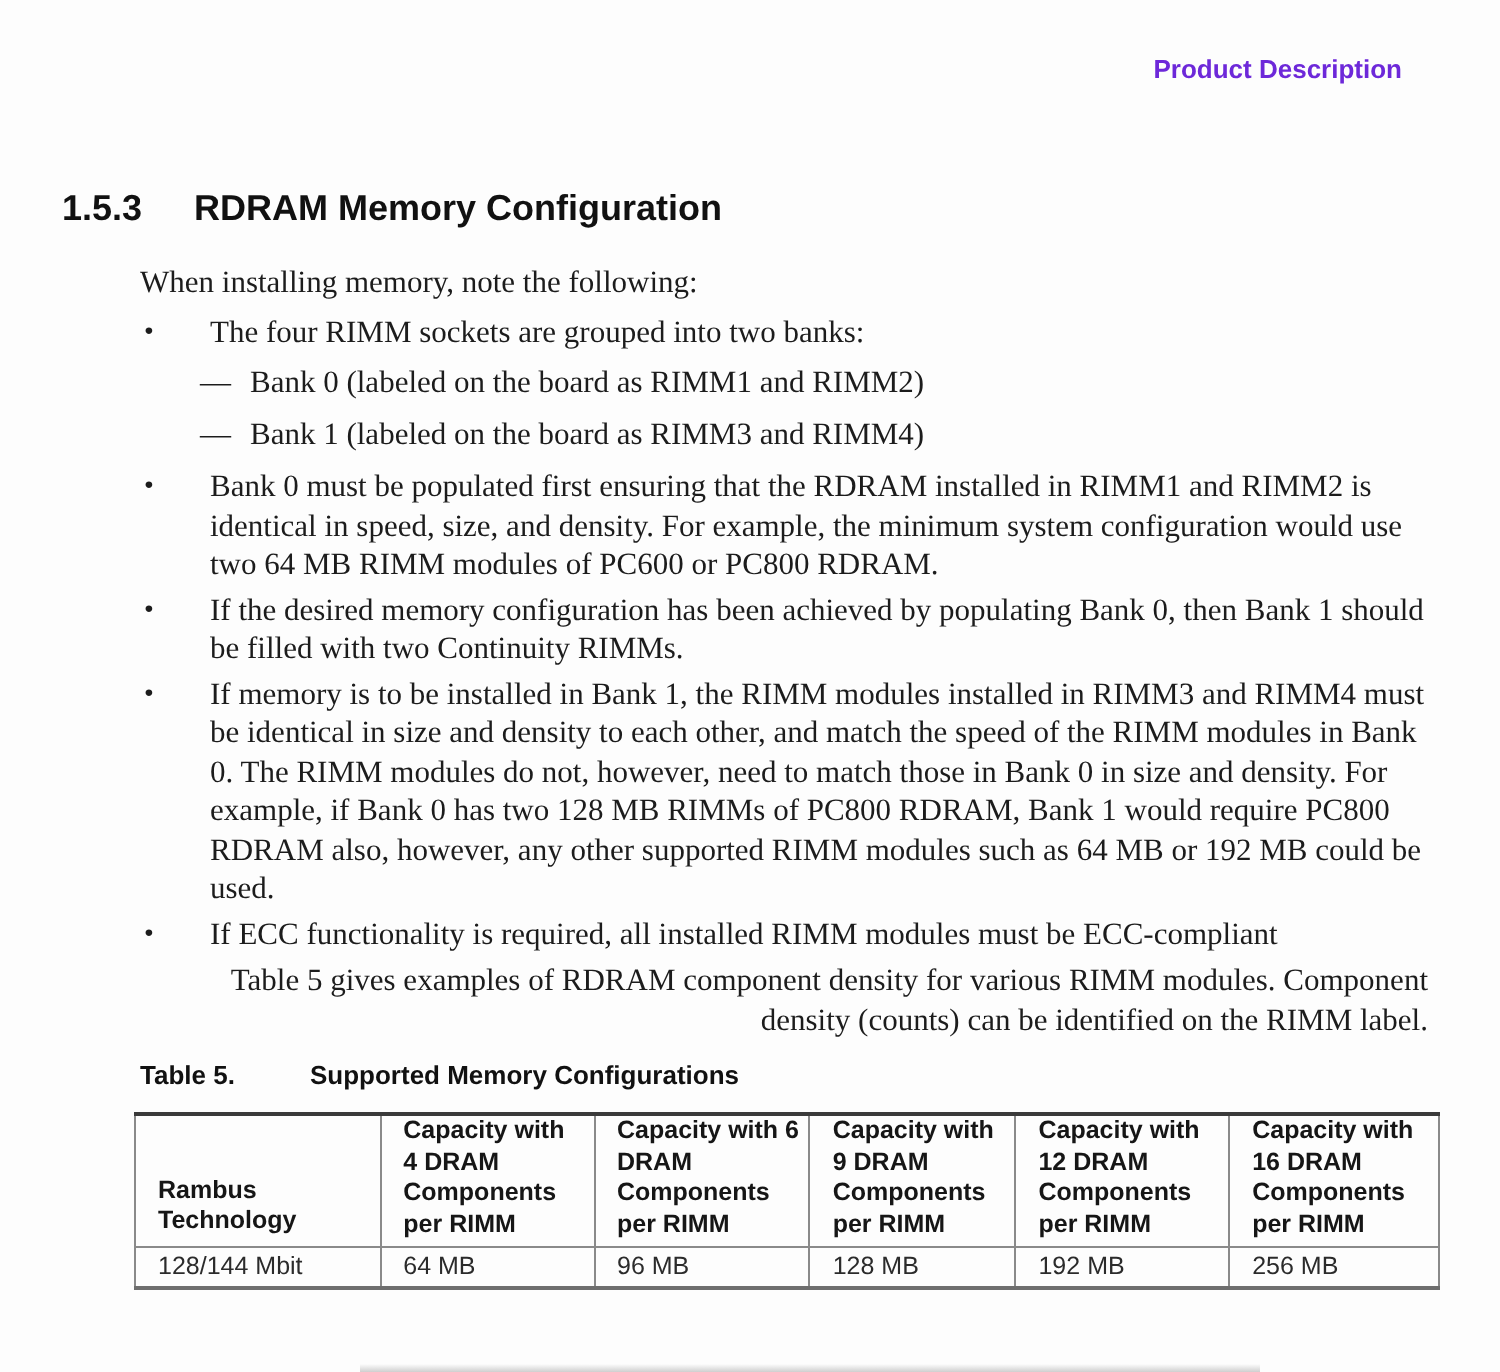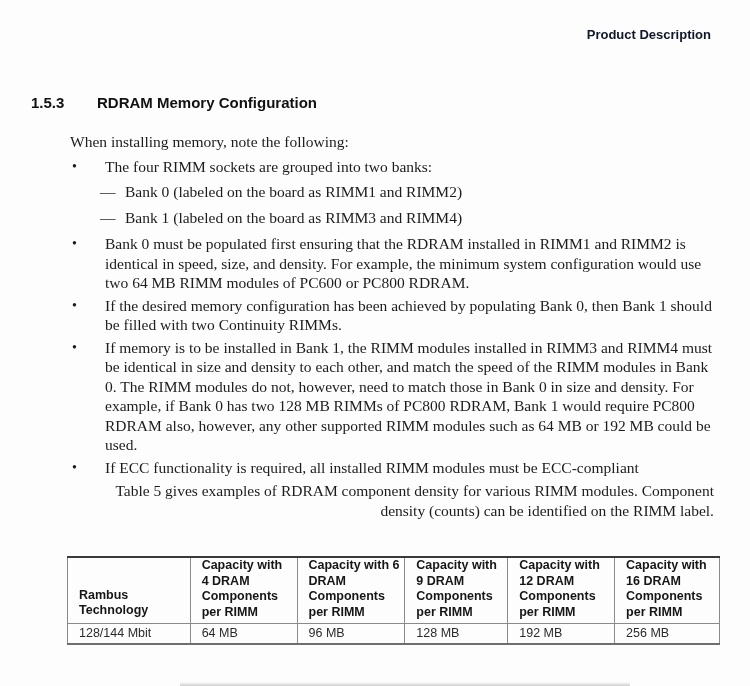--- a/index.html
+++ b/index.html
@@ -6,28 +6,28 @@
   html,body { background:#e9e9e9; }
   .page {
     position:relative;
     width:750px; height:686px;
     background:#fdfdfd;
     font-family:"Liberation Serif", serif;
     color:#1c1c1c;
     overflow:hidden;
   }
   .running-header {
-    position:absolute; top:27px; right:39px;
+    position:absolute; top:27px; right:49px;
     font-family:"Liberation Sans", sans-serif;
-    font-weight:bold; font-size:13px; color:#0f172a;
+    font-weight:bold; font-size:13px; color:#6d28d9;
   }
   .section-heading {
     position:absolute; top:94px; left:31px;
     font-family:"Liberation Sans", sans-serif;
-    font-weight:bold; font-size:15px; color:#111;
+    font-weight:bold; font-size:18px; color:#111;
     display:flex;
   }
   .sec-num { width:66px; }
   .content {
     position:absolute; top:132px; left:70px; width:644px;
     font-size:15.5px; line-height:19.5px;
   }
   .intro { margin-bottom:5px; }
   .bullet { display:flex; margin-bottom:3px; }
   .bullet.has-sub { margin-bottom:6px; }
@@ -115,20 +115,23 @@
       <span class="btext">If memory is to be installed in Bank 1, the RIMM modules installed in RIMM3 and RIMM4 must be identical in size and density to each other, and match the speed of the RIMM modules in Bank 0.  The RIMM modules do not, however, need to match those in Bank 0 in size and density.  For example, if Bank 0 has two 128 MB RIMMs of PC800 RDRAM, Bank 1 would require PC800 RDRAM also, however, any other supported RIMM modules such as 64 MB or 192 MB could be used.</span>
     </div>
     <div class="bullet">
       <span class="glyph">•</span>
       <span class="btext">If ECC functionality is required, all installed RIMM modules must be ECC-compliant</span>
     </div>
 
     <p class="para">Table 5 gives examples of RDRAM component density for various RIMM modules.  Component density (counts) can be identified on the RIMM label.</p>
   </div>
 
+  <div class="table-caption">
+    <span class="cap-label">Table 5.</span><span>Supported Memory Configurations</span>
+  </div>
 
   <table class="mem">
     <colgroup>
       <col style="width:123px">
         <col style="width:107px">
         <col style="width:108px">
       <col style="width:103px">
         <col style="width:107px">
         <col style="width:105px">
     </colgroup>

